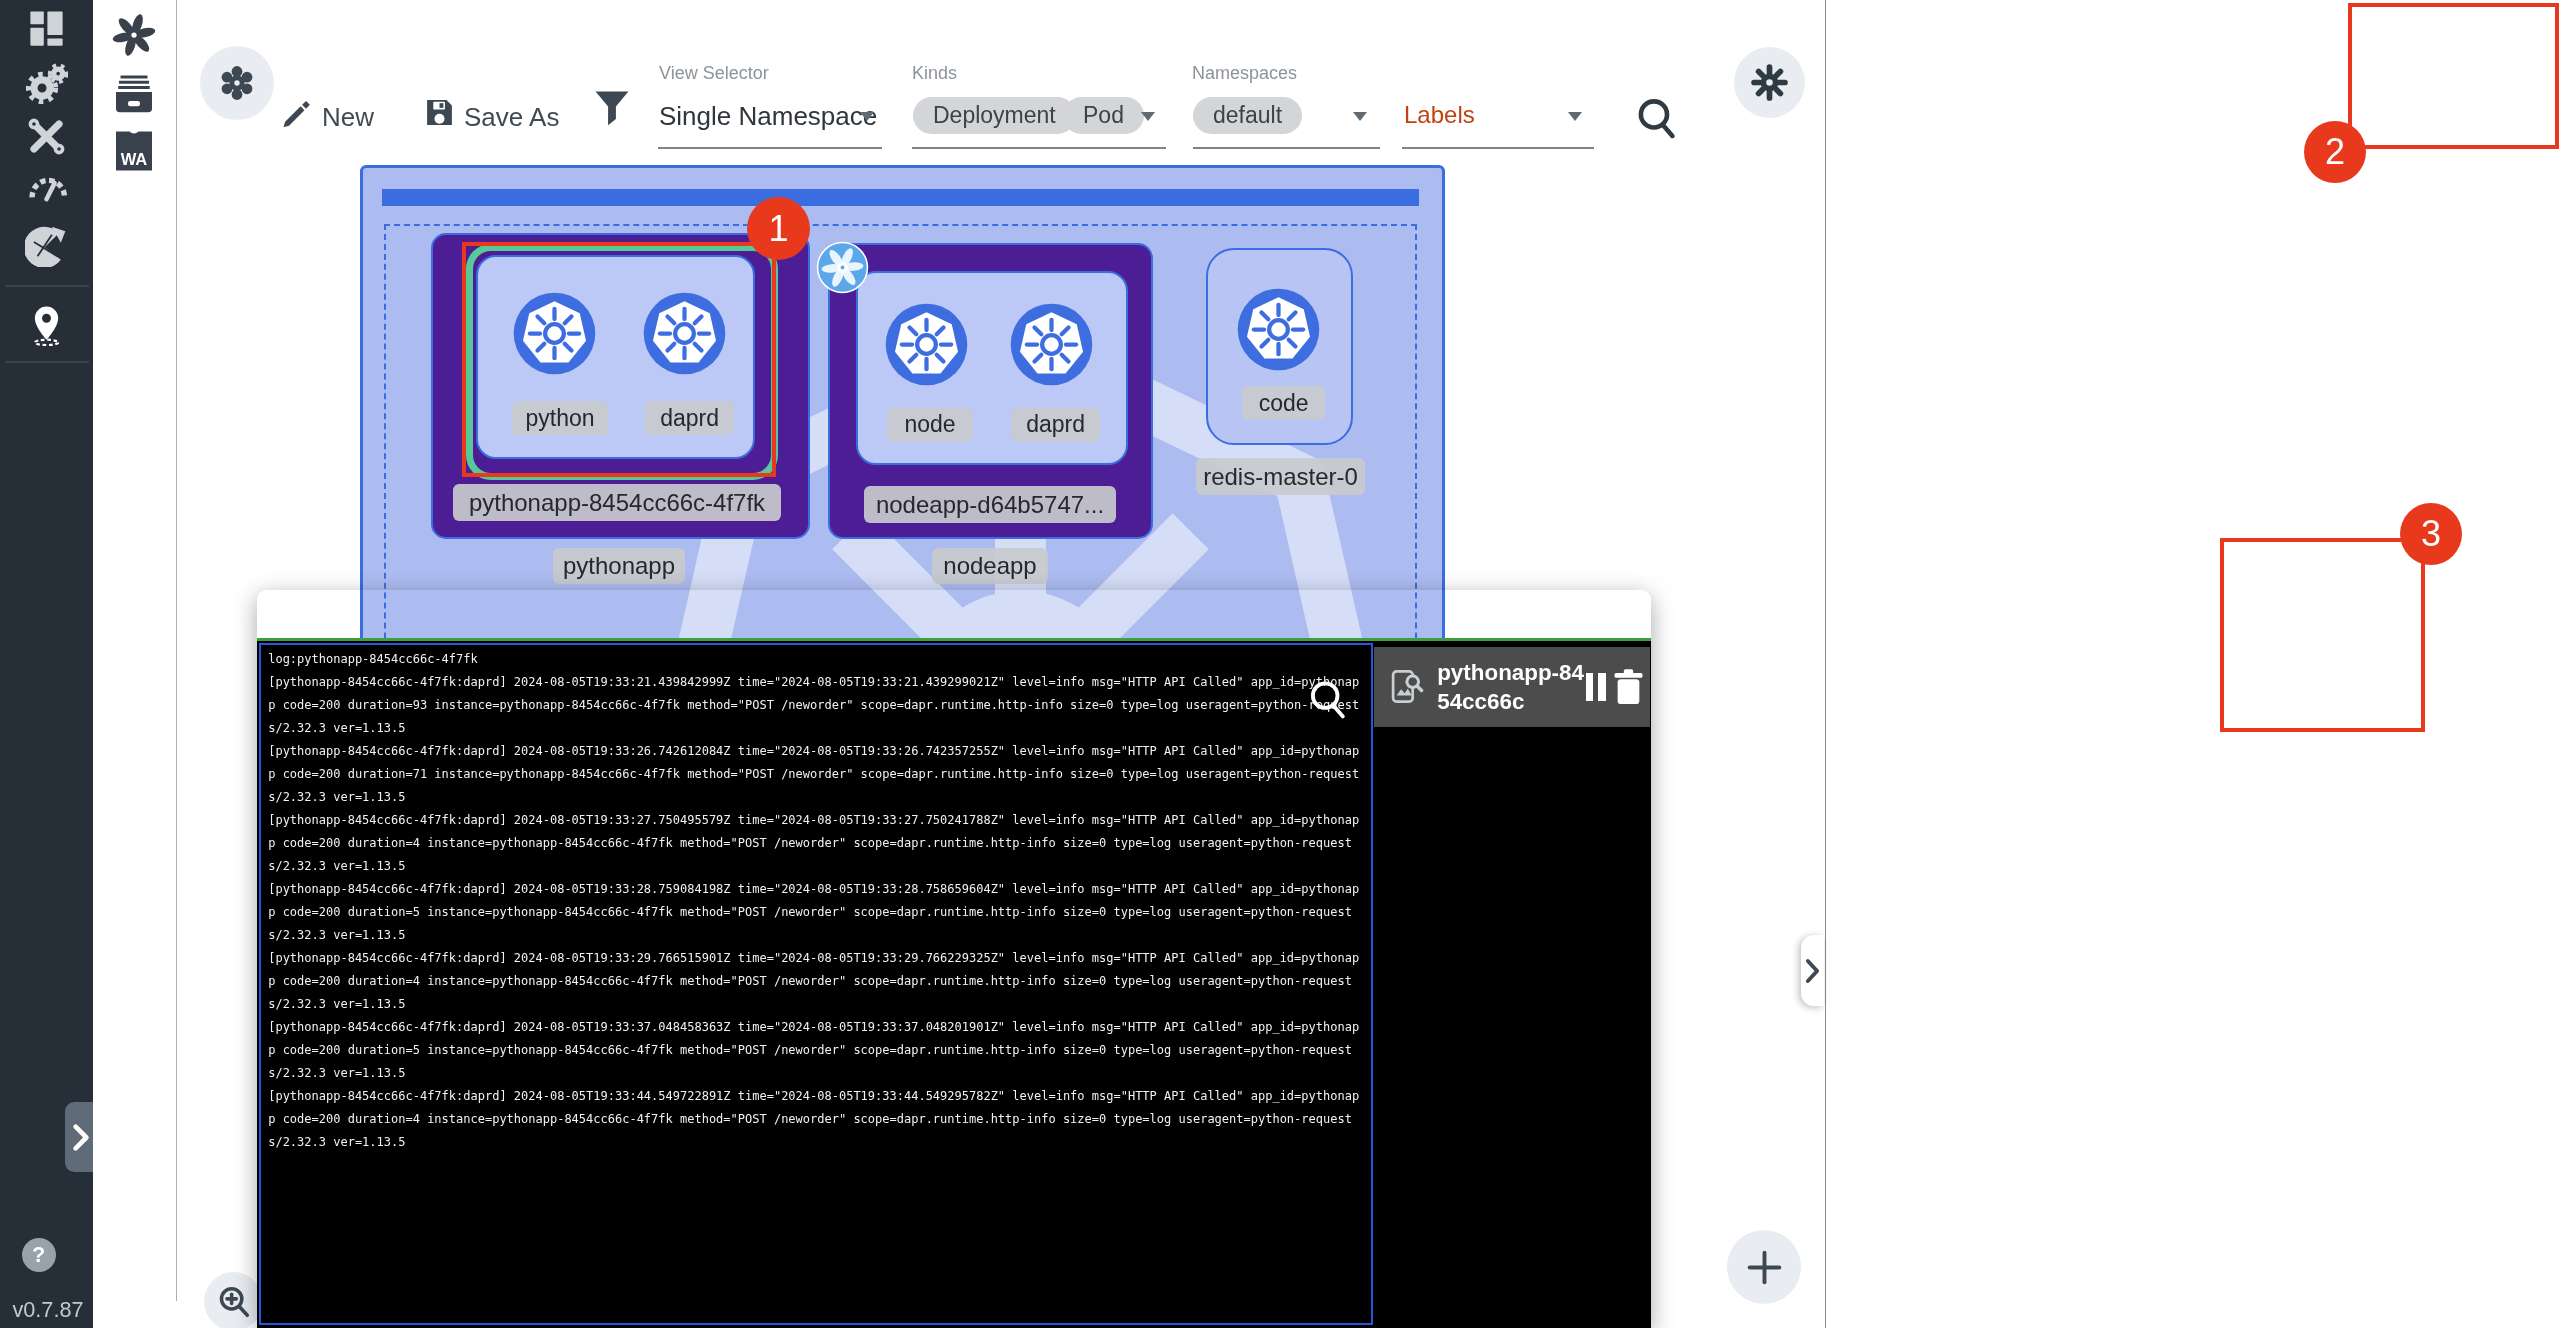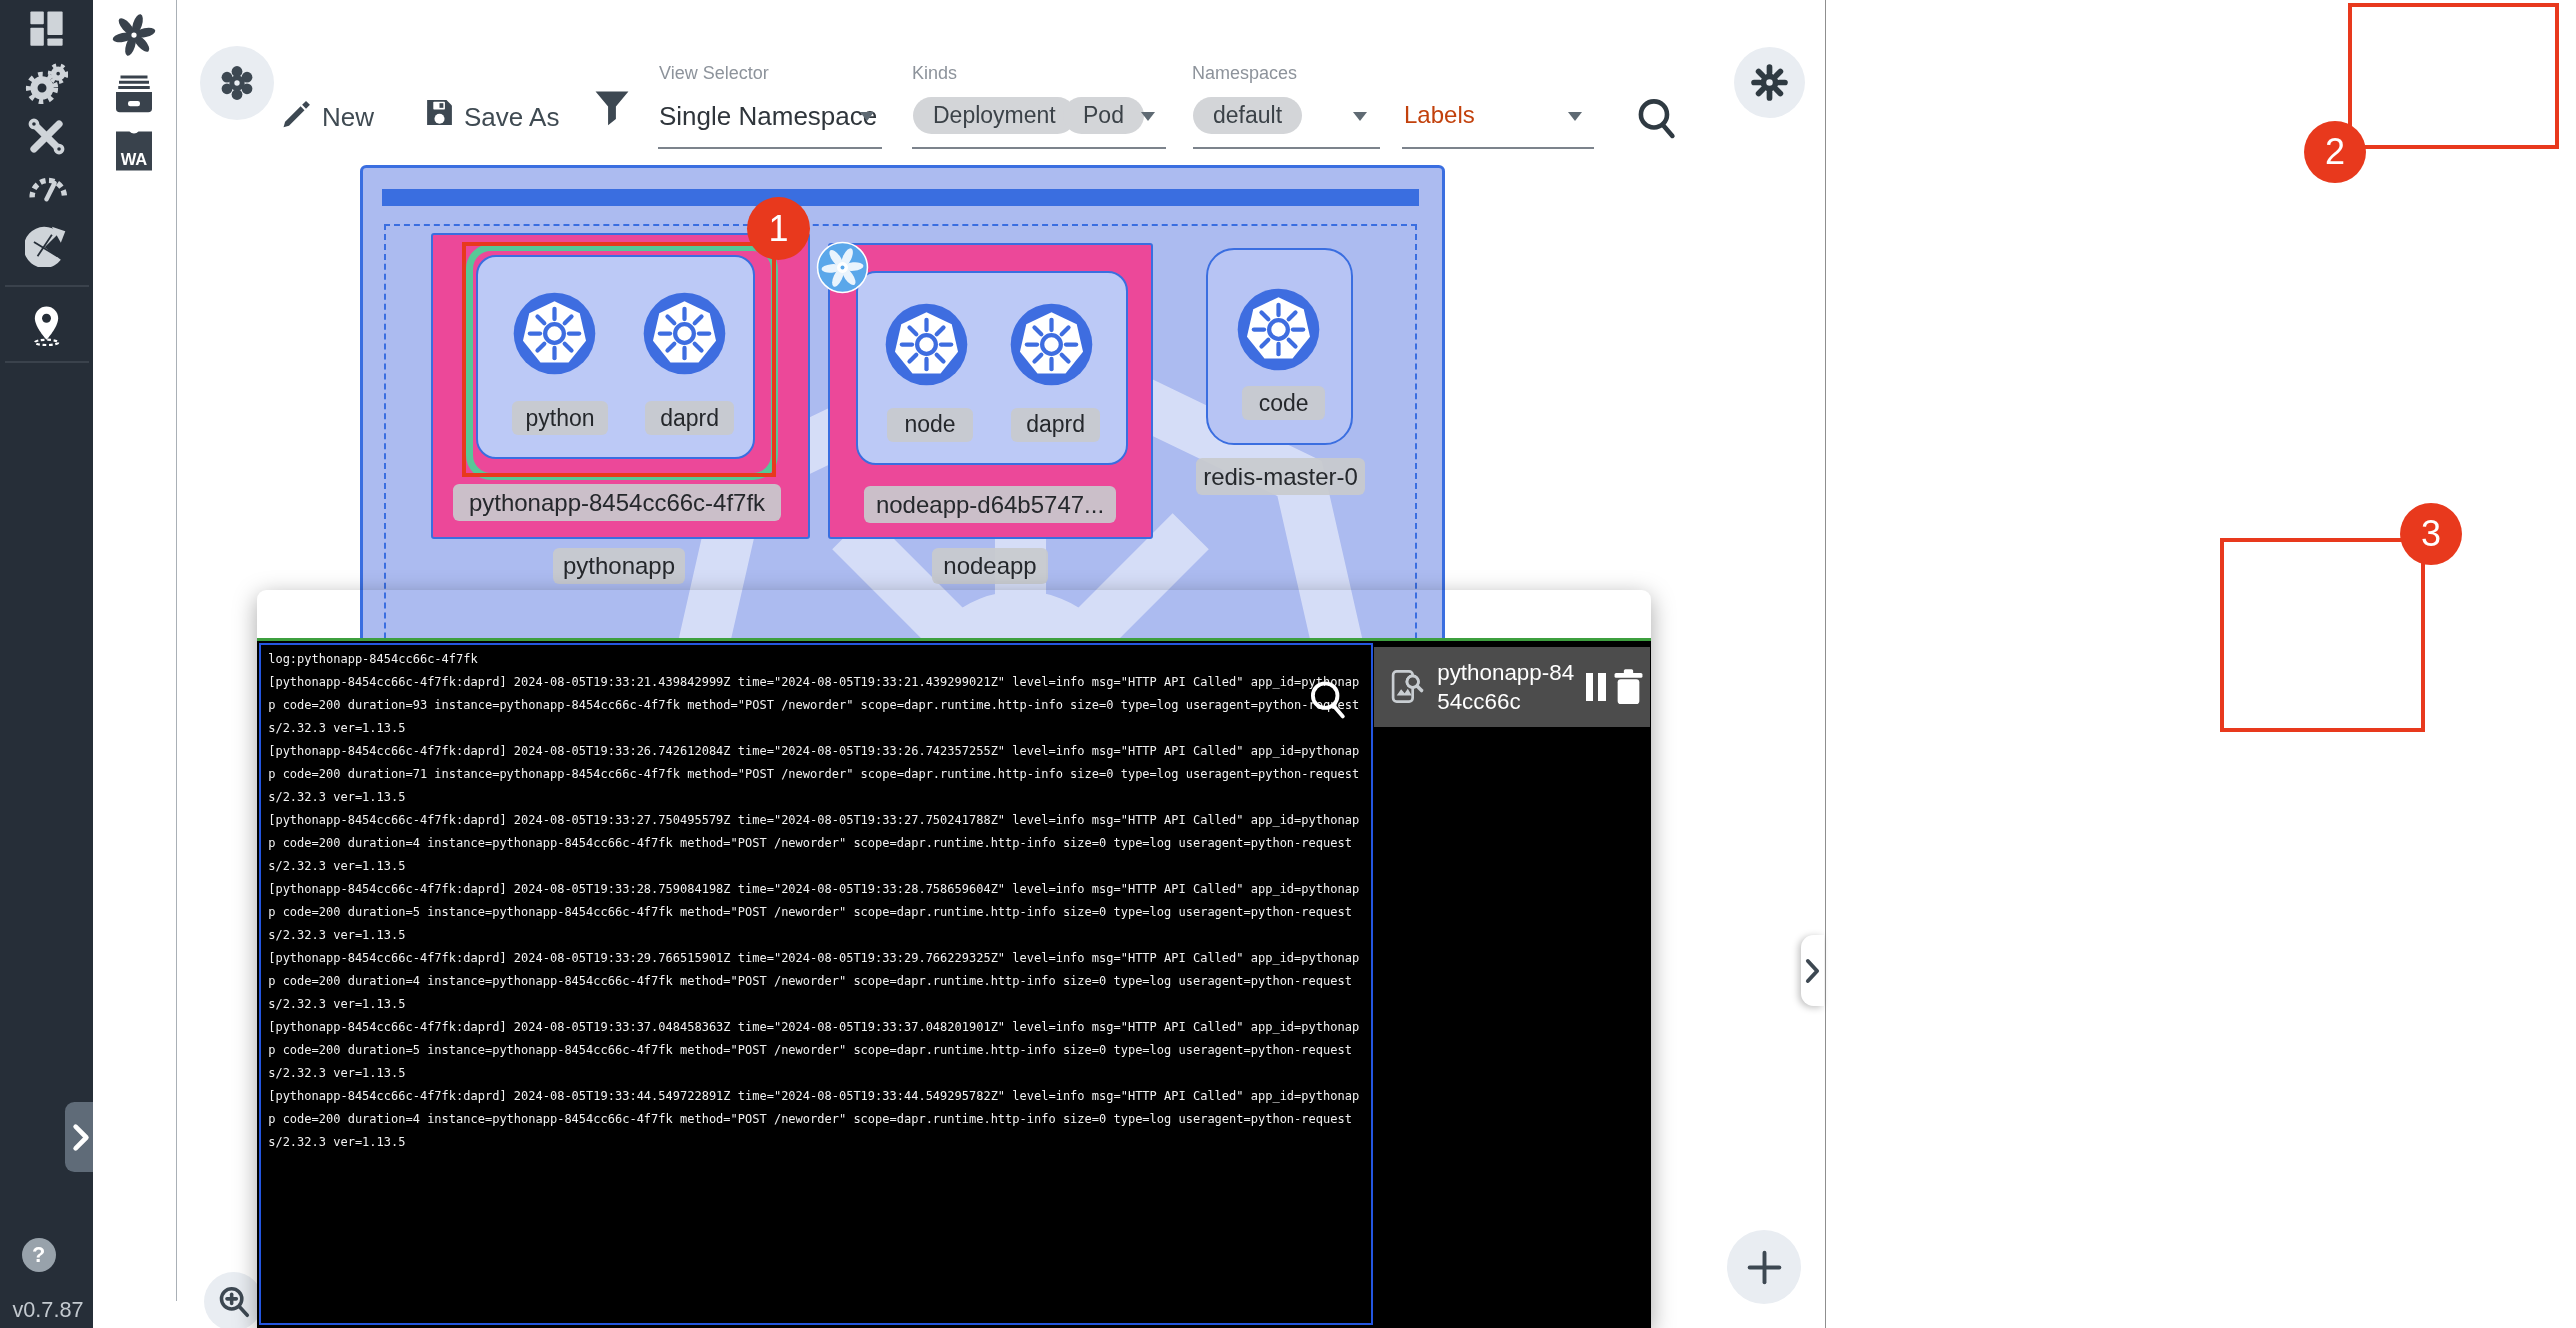--- a/index.html
+++ b/index.html
@@ -33,21 +33,21 @@
   .chip{display:inline-flex;align-items:center;justify-content:center;background:#d3d5d8;
         border-radius:20px;height:37px;padding:0 20px;font-size:23px;color:#3b4248;}
   .caret{width:0;height:0;border-left:7.7px solid transparent;border-right:7.7px solid transparent;
          border-top:9.3px solid #5f6a73;}
 
   
   .ns-box{left:360px;top:165px;width:1079px;height:1153px;background:#acbbf0;
           border:3.1px solid #3a6ee0;border-radius:6.2px;overflow:hidden;}
   .ns-topbar{left:19.3px;top:21px;width:1037px;height:17px;background:#3a6ee0;}
   .ns-dashed{left:21px;top:56px;width:1029px;height:1068px;border:2.3px dashed #3a6ee0;}
-  .group-box{background:#ec4899;border:2.3px solid #3a6ee0;border-radius:3px;}
+  .group-box{background:#4c1d95;border:2.3px solid #3a6ee0;border-radius:15px;}
   .pod-box{background:#bcc9f6;border:2.3px solid #3a6ee0;border-radius:20px;}
   .green-outline{border:7.7px solid #57c897;border-radius:25px;}
   .k8s-icon{width:85px;height:85px;}
   .name-chip{display:flex;align-items:center;justify-content:center;background:rgba(200,202,205,0.92);
              border-radius:6.2px;color:#25282c;}
   .container-chip{height:34px;font-size:23px;padding:0 4.6px;}
   .pod-chip{height:37px;font-size:24px;}
   .group-chip{height:36px;font-size:24px;}
 
   
@@ -61,21 +61,21 @@
   .term-titlebar{left:0;top:0;width:1394px;height:48px;background:#6d8b97;border-radius:9.3px 9.3px 0 0;}
   .term-select{left:971px;top:6.2px;width:271px;height:36px;background:#8ea8b2;border-radius:7.7px;
                display:flex;align-items:center;color:#fff;font-size:22.4px;padding:0 15.5px;cursor:pointer;
                border-bottom:1.5px solid rgba(255,255,255,0.6);}
   .term-content{left:0;top:48px;width:1394px;height:690px;background:#000;border-top:3.1px solid #3da03f;box-sizing:border-box;}
   .log-pane{left:1.5px;top:1.5px;width:1114px;height:682px;border:2.3px solid #2456e0;box-sizing:border-box;
             padding:3.1px 7.7px;overflow:hidden;}
   .log-text{font-family:"DejaVu Sans Mono",monospace;font-size:12px;line-height:23px;color:#f2f2f2;
             white-space:pre-wrap;word-break:break-all;}
   .sessions-pane{left:1117px;top:1.5px;width:276px;height:682px;background:#000;}
-  .session-row{left:0;top:4.6px;width:276px;height:80px;background:#4c4c4c;display:flex;align-items:center;}
+  .session-row{left:0;top:4.6px;width:276px;height:80px;background:#4c4c4c;display:flex;align-items:center;font-weight:bold;}
   .session-title{color:#fff;font-size:22.4px;line-height:29px;width:147px;word-break:break-all;}
 
   
   .canvas-expander{left:1801px;top:935px;width:23px;height:71px;background:#fff;border-radius:12.4px 0 0 12.4px;
                    box-shadow:-2.3px 1.5px 7.7px rgba(0,0,0,0.25);display:flex;align-items:center;justify-content:center;color:#3d4852;z-index:35;}
   .v-divider{left:1825px;top:0;width:1.5px;height:1329px;background:#8f8f8f;}
 </style>
 </head>
 <body>
 

